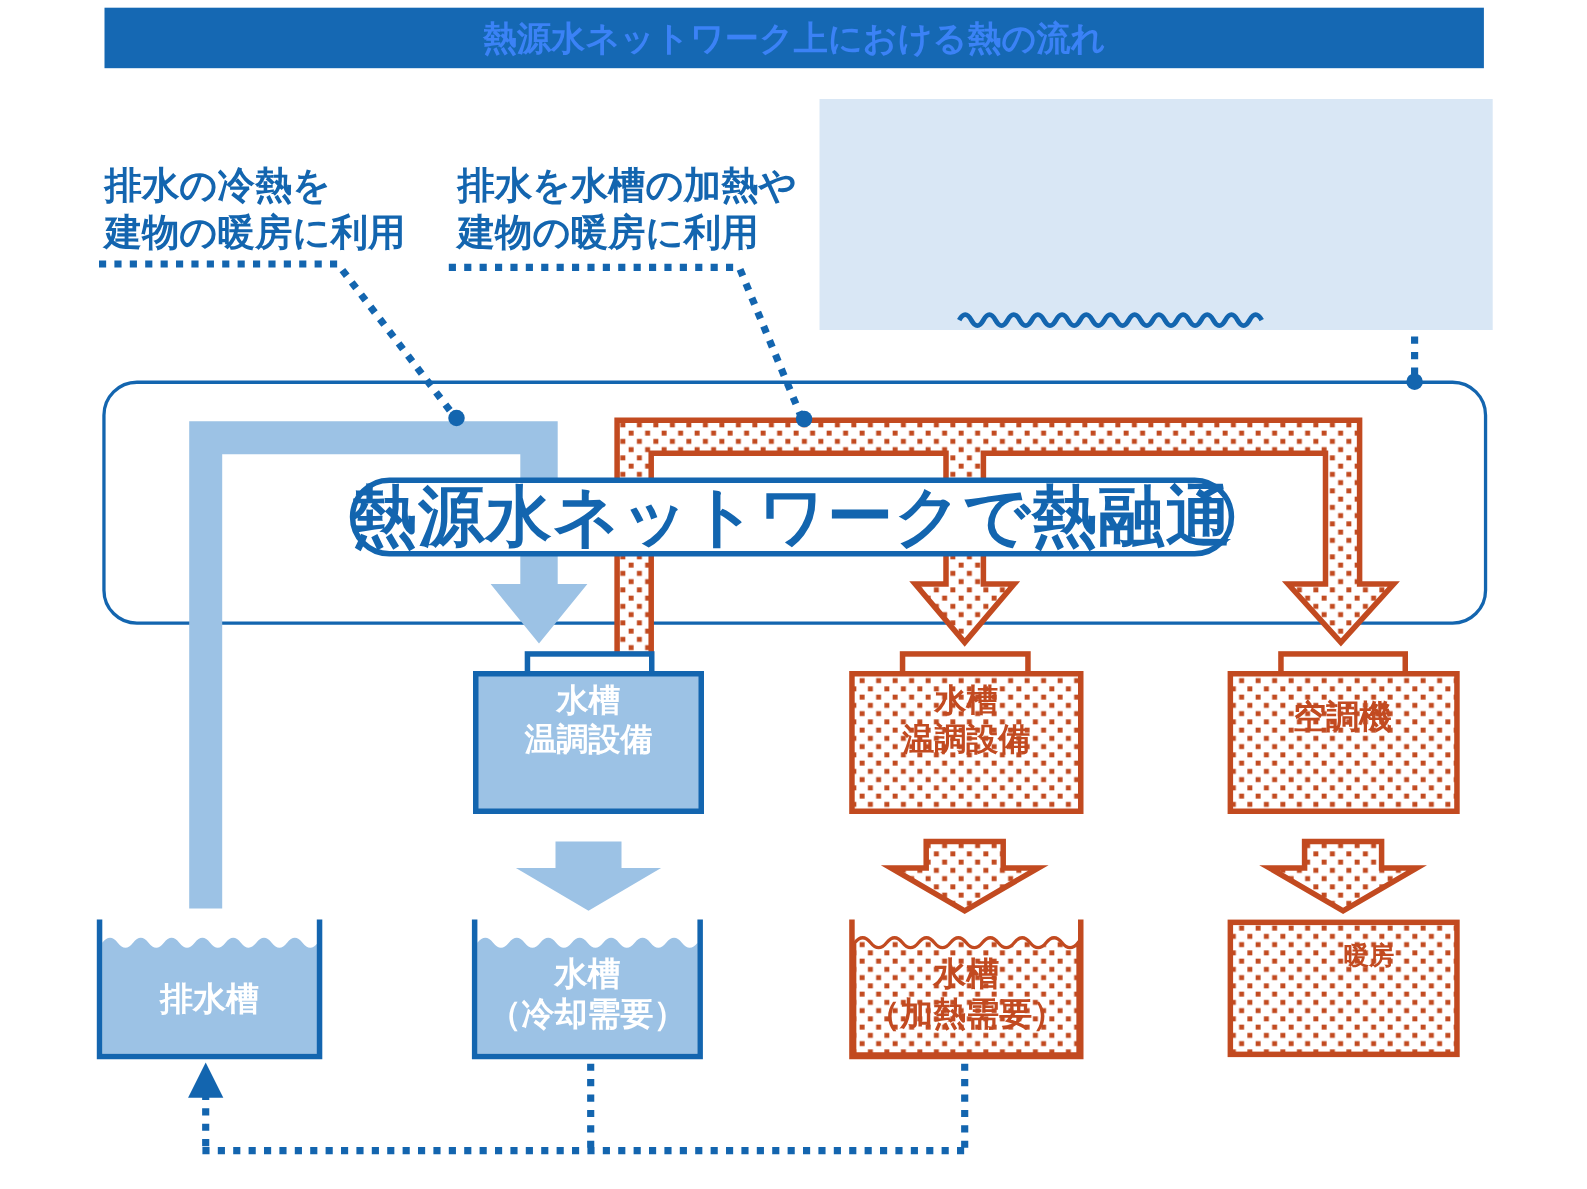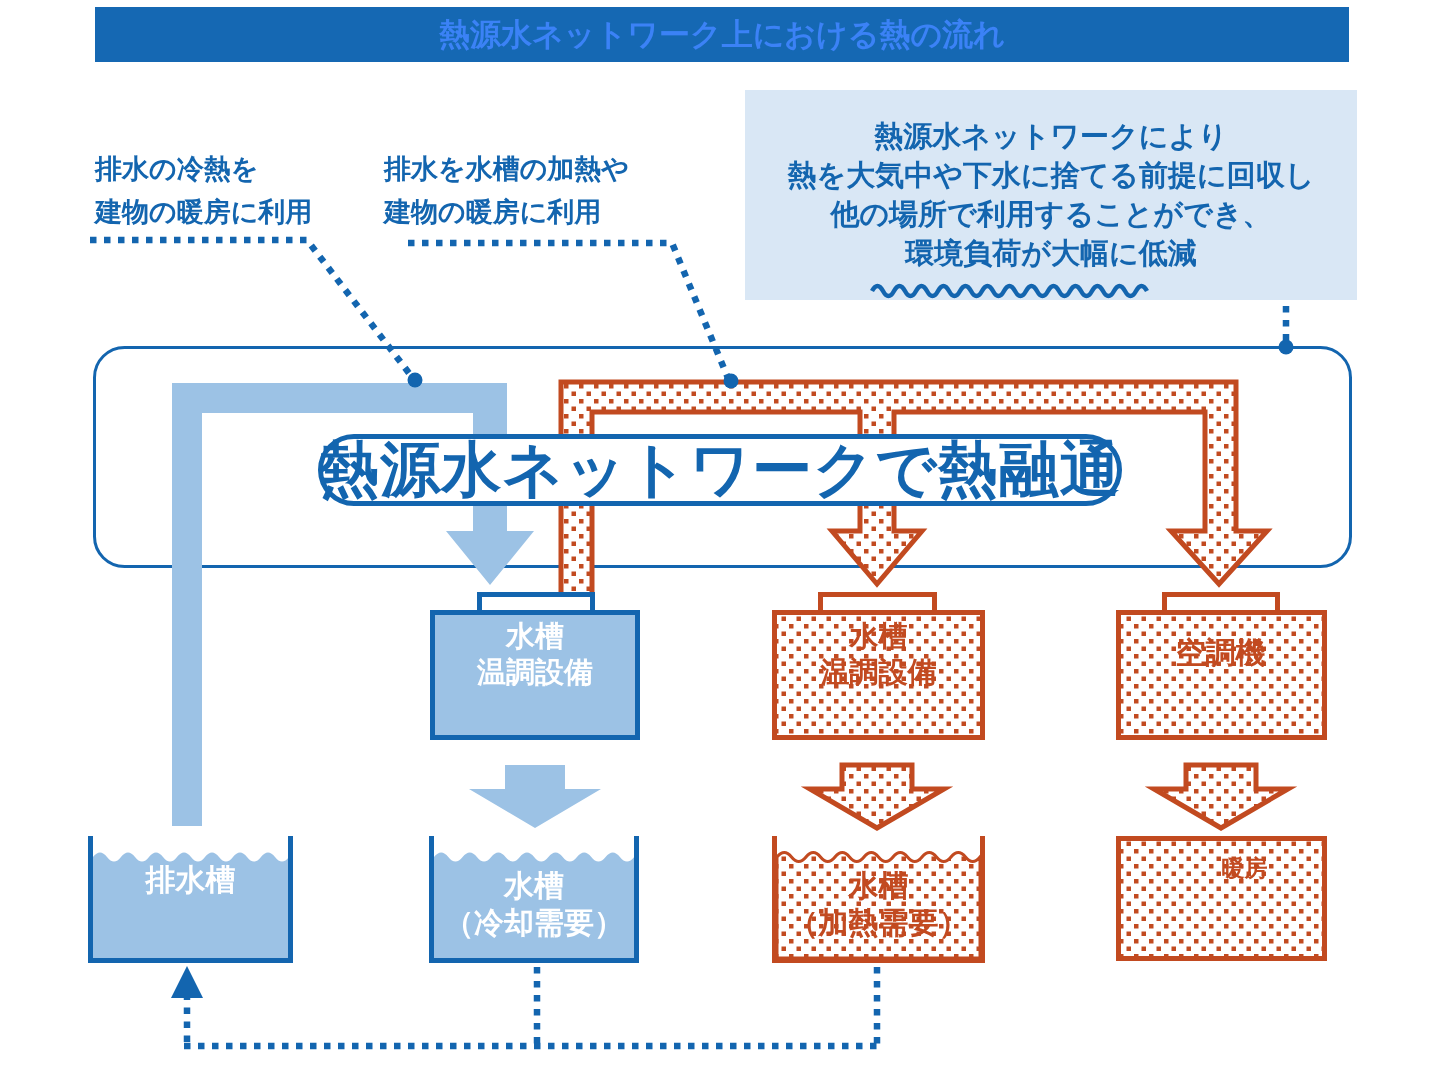--- a/index.html
+++ b/index.html
@@ -12,51 +12,45 @@
   svg{position:absolute;left:0;top:0;}
   .txt{position:absolute;white-space:nowrap;}
   .blue{color:var(--blue);}
   .white{color:#fff;}
   .redtx{color:var(--red);}
   .ctr{text-align:center;white-space:normal;}
   #titlebar{left:95px;top:7px;width:1254px;height:55px;background:var(--bar);z-index:1;}
   #titletxt{left:95px;top:7px;width:1254px;height:55px;line-height:55px;font-size:31px;color:#3b82f6;text-align:center;z-index:2;}
   #callout{left:745px;top:90px;width:612px;height:210px;background:var(--pblue);z-index:1;}
   #callout-text{left:745px;top:117px;width:612px;line-height:39px;font-size:29px;z-index:2;}
-  .ann{font-size:27px;line-height:43px;z-index:2;}
+  .ann{font-size:34px;line-height:43px;z-index:2;}
   #pill{left:318px;top:434px;width:794px;height:62px;background:#fff;border:5px solid var(--blue);border-radius:40px;z-index:3;}
   #pill-label{left:318px;top:434px;width:804px;height:72px;line-height:72px;font-size:60px;text-align:center;z-index:4;letter-spacing:1px;}
   .boxlabel{z-index:5;font-size:29px;line-height:36px;font-family:Liberation Mono, monospace;}
   .shapes{z-index:2;}
   
   .st-blue{stroke:var(--blue);} .f-none{fill:none;} .f-lb{fill:var(--lblue);}
   .st-red{stroke:var(--red);} .f-dot{fill:url(#dotpat);} .f-blue{fill:var(--blue);} .f-white{fill:#fff;}
   .dotted{stroke:var(--blue);stroke-width:6.5;fill:none;stroke-dasharray:6.5 7.5;stroke-linecap:butt;}
 </style>
 </head>
 <body>
 
 <div id="canvas">
 
   <div class="abs" id="titlebar"></div>
   <div class="txt" id="titletxt">熱源水ネットワーク上における熱の流れ</div>
 
   <div class="abs" id="callout"></div>
-  <div class="txt ctr blue" id="callout-text">
-    <div>熱源水ネットワークにより</div>
-    <div>熱を大気中や下水に捨てる前提に回収し</div>
-    <div>他の場所で利用することができ、</div>
-    <div>環境負荷が大幅に低減</div>
-  </div>
 
   <div class="txt ann blue" style="left:95px;top:148px;">
     <div>排水の冷熱を</div>
     <div>建物の暖房に利用</div>
   </div>
-  <div class="txt ann blue" style="left:384px;top:148px;">
+  <div class="txt ann blue" style="left:416px;top:148px;">
     <div>排水を水槽の加熱や</div>
     <div>建物の暖房に利用</div>
   </div>
 
   <svg class="shapes" width="1443" height="1081" viewBox="0 0 1443 1081">
     <defs>
       <pattern id="dotpat" width="15" height="15" patternUnits="userSpaceOnUse">
         <rect width="15" height="15" fill="#ffffff"></rect>
         <rect x="1.5" y="1.5" width="4.5" height="4.5" fill="#c24a20"></rect>
         <rect x="9" y="9" width="4.5" height="4.5" fill="#c24a20"></rect>
@@ -112,21 +106,21 @@
     <div>水槽</div>
     <div>温調設備</div>
   </div>
   <div class="txt ctr boxlabel redtx" style="left:772px;top:621px;width:213px;">
     <div>水槽</div>
     <div>温調設備</div>
   </div>
   <div class="txt ctr boxlabel redtx" style="left:1116px;top:636px;width:209px;font-size:30px;line-height:38px;">
     <div>空調機</div>
   </div>
-  <div class="txt ctr boxlabel white" style="left:88px;top:864px;width:205px;font-size:30px;">排水槽</div>
+  <div class="txt ctr boxlabel white" style="left:88px;top:893px;width:205px;font-size:30px;">排水槽</div>
   <div class="txt ctr boxlabel white" style="left:429px;top:870px;width:210px;font-size:30px;line-height:37px;">
     <div>水槽</div>
     <div>（冷却需要）</div>
   </div>
   <div class="txt ctr boxlabel redtx" style="left:772px;top:870px;width:213px;font-size:30px;line-height:37px;">
     <div>水槽</div>
     <div>（加熱需要）</div>
   </div>
   <div class="txt ctr boxlabel redtx" style="left:1116px;top:852px;width:209px;font-size:23px;padding-left:24px;">暖房</div>
 

